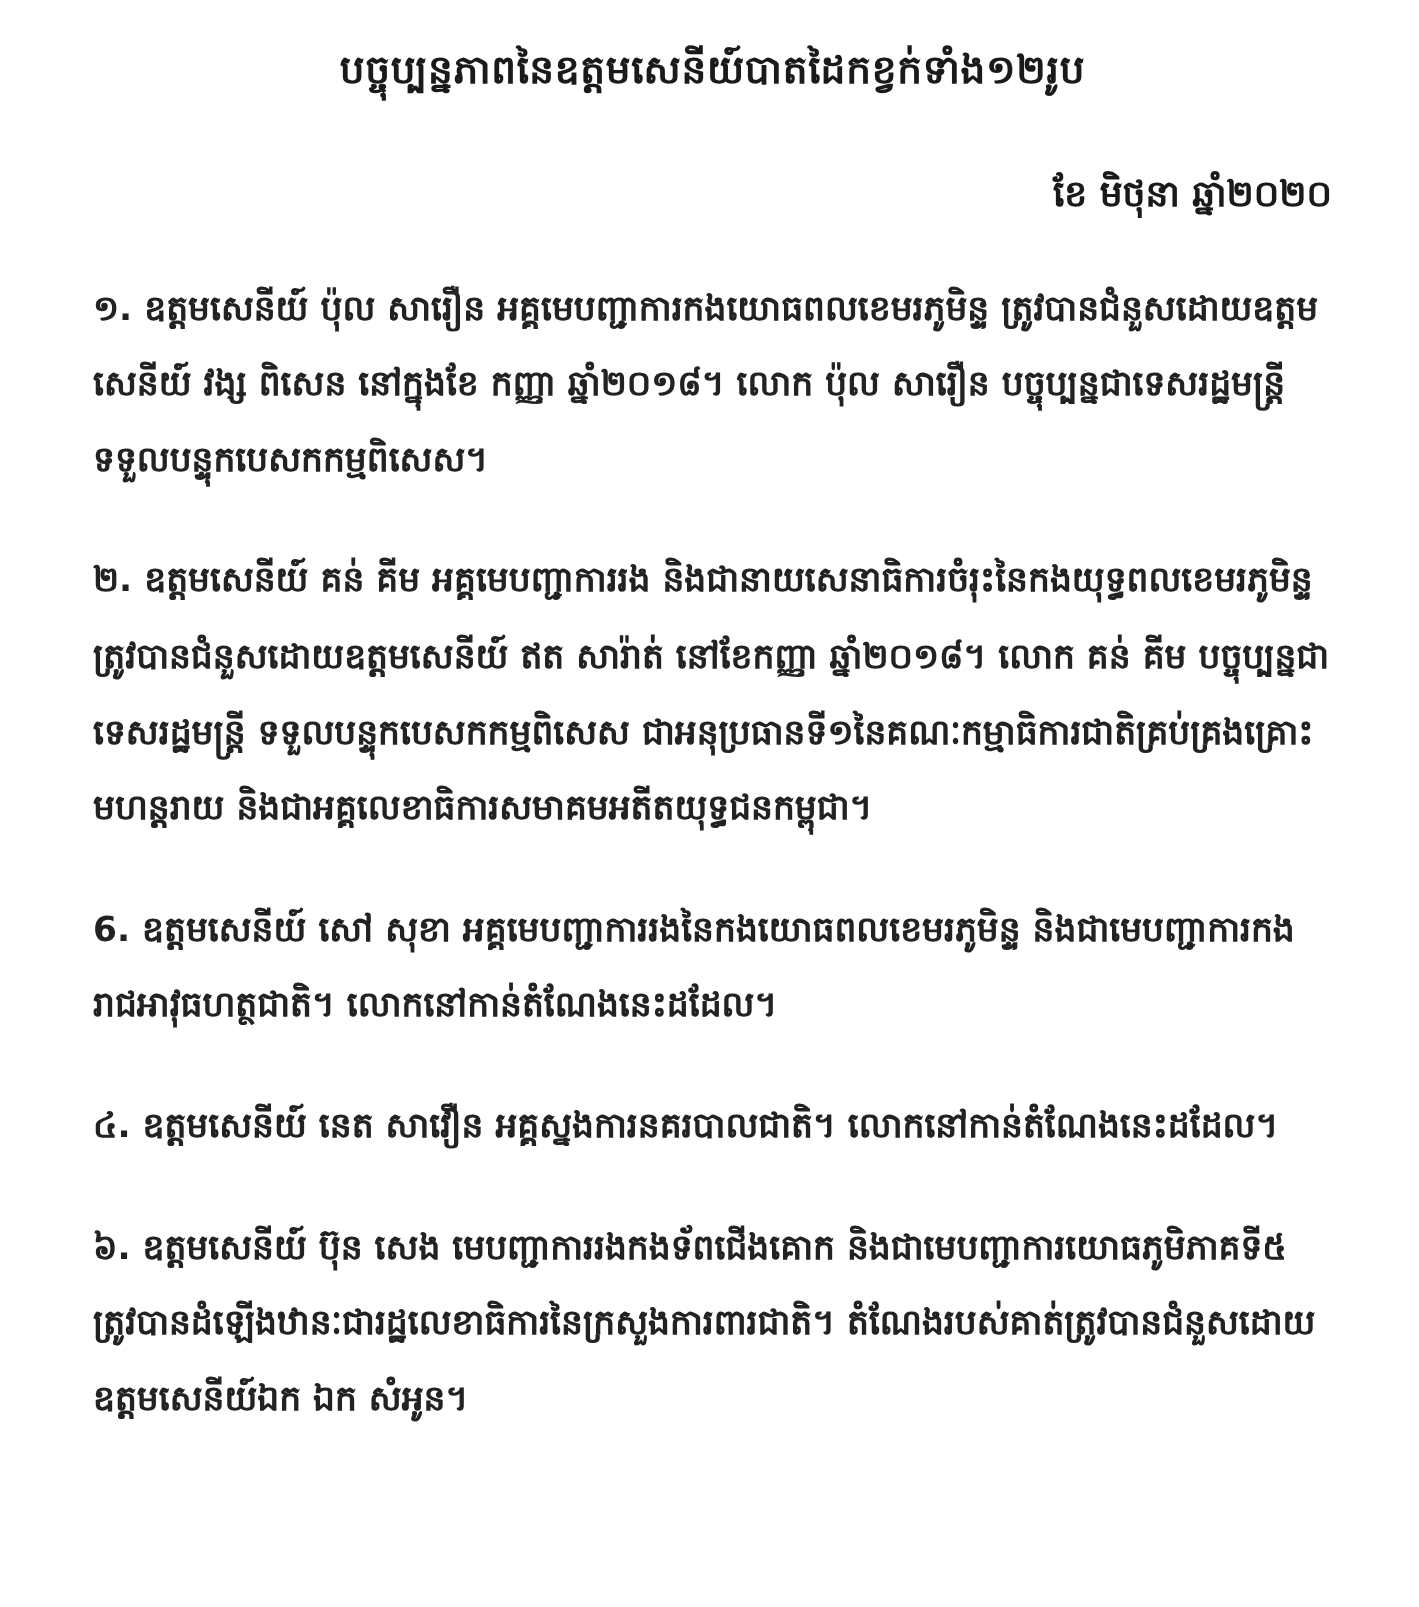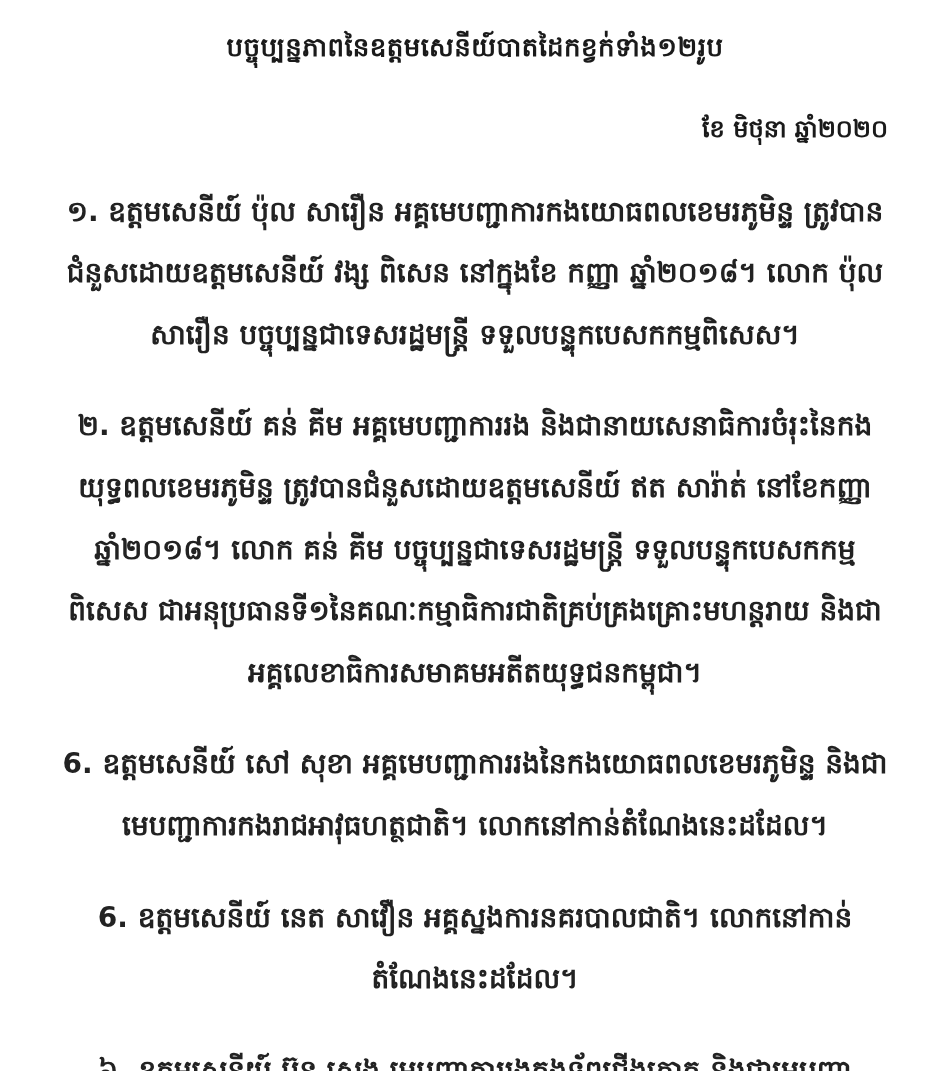--- a/index.html
+++ b/index.html
@@ -36,40 +36,40 @@
     font-size: 24px;
     font-weight: 700;
     line-height: 1.4;
     color: #1a1a1a;
   }
   .body-text {
     margin-top: 34px;
   }
   .para {
     margin: 0 0 30px 0;
-    font-size: 28px;
+    font-size: 23px;
     font-weight: 600;
     line-height: 2.2;
-    text-align: center;
+    text-align: left;
     color: #222222;
     word-break: break-word;
   }
   .para:last-child {
     margin-bottom: 0;
   }
 </style>
 </head>
 <body>
 
 <div class="page">
   <h1 class="doc-title">បច្ចុប្បន្នភាពនៃឧត្តមសេនីយ៍បាតដៃកខ្វក់ទាំង១២រូប</h1>
 
   <h2 class="doc-subtitle">ខែ មិថុនា ឆ្នាំ២០២០</h2>
 
   <div class="body-text">
     <p class="para">១. ឧត្តមសេនីយ៍ ប៉ុល សារឿន អគ្គមេបញ្ជាការកងយោធពលខេមរភូមិន្ទ ត្រូវបានជំនួសដោយឧត្តមសេនីយ៍ វង្ស ពិសេន នៅក្នុងខែ កញ្ញា ឆ្នាំ២០១៨។ លោក ប៉ុល សារឿន បច្ចុប្បន្នជាទេសរដ្ឋមន្ត្រី ទទួលបន្ទុកបេសកកម្មពិសេស។</p>
     <p class="para">២. ឧត្តមសេនីយ៍ គន់ គីម អគ្គមេបញ្ជាការរង និងជានាយសេនាធិការចំរុះនៃកងយុទ្ធពលខេមរភូមិន្ទ ត្រូវបានជំនួសដោយឧត្តមសេនីយ៍ ឥត សារ៉ាត់ នៅខែកញ្ញា ឆ្នាំ២០១៨។ លោក គន់ គីម បច្ចុប្បន្នជាទេសរដ្ឋមន្ត្រី ទទួលបន្ទុកបេសកកម្មពិសេស ជាអនុប្រធានទី១នៃគណៈកម្មាធិការជាតិគ្រប់គ្រងគ្រោះមហន្តរាយ និងជាអគ្គលេខាធិការសមាគមអតីតយុទ្ធជនកម្ពុជា។</p>
     <p class="para">6. ឧត្តមសេនីយ៍ សៅ សុខា អគ្គមេបញ្ជាការរងនៃកងយោធពលខេមរភូមិន្ទ និងជាមេបញ្ជាការកងរាជអាវុធហត្ថជាតិ។ លោកនៅកាន់តំណែងនេះដដែល។</p>
-    <p class="para">6. ឧត្តមសេនីយ៍ នេត សាវឿន អគ្គស្នងការនគរបាលជាតិ។ លោកនៅកាន់តំណែងនេះដដែល។</p>
+    <p class="para">៤. ឧត្តមសេនីយ៍ នេត សាវឿន អគ្គស្នងការនគរបាលជាតិ។ លោកនៅកាន់តំណែងនេះដដែល។</p>
     <p class="para">៦. ឧត្តមសេនីយ៍ ប៊ុន សេង មេបញ្ជាការរងកងទ័ពជើងគោក និងជាមេបញ្ជាការយោធភូមិភាគទី៥ ត្រូវបានដំឡើងឋានៈជារដ្ឋលេខាធិការនៃក្រសួងការពារជាតិ។ តំណែងរបស់គាត់ត្រូវបានជំនួសដោយឧត្តមសេនីយ៍ឯក ឯក សំអូន។</p>
 
   </div>
 </div>
 
 </body></html>

